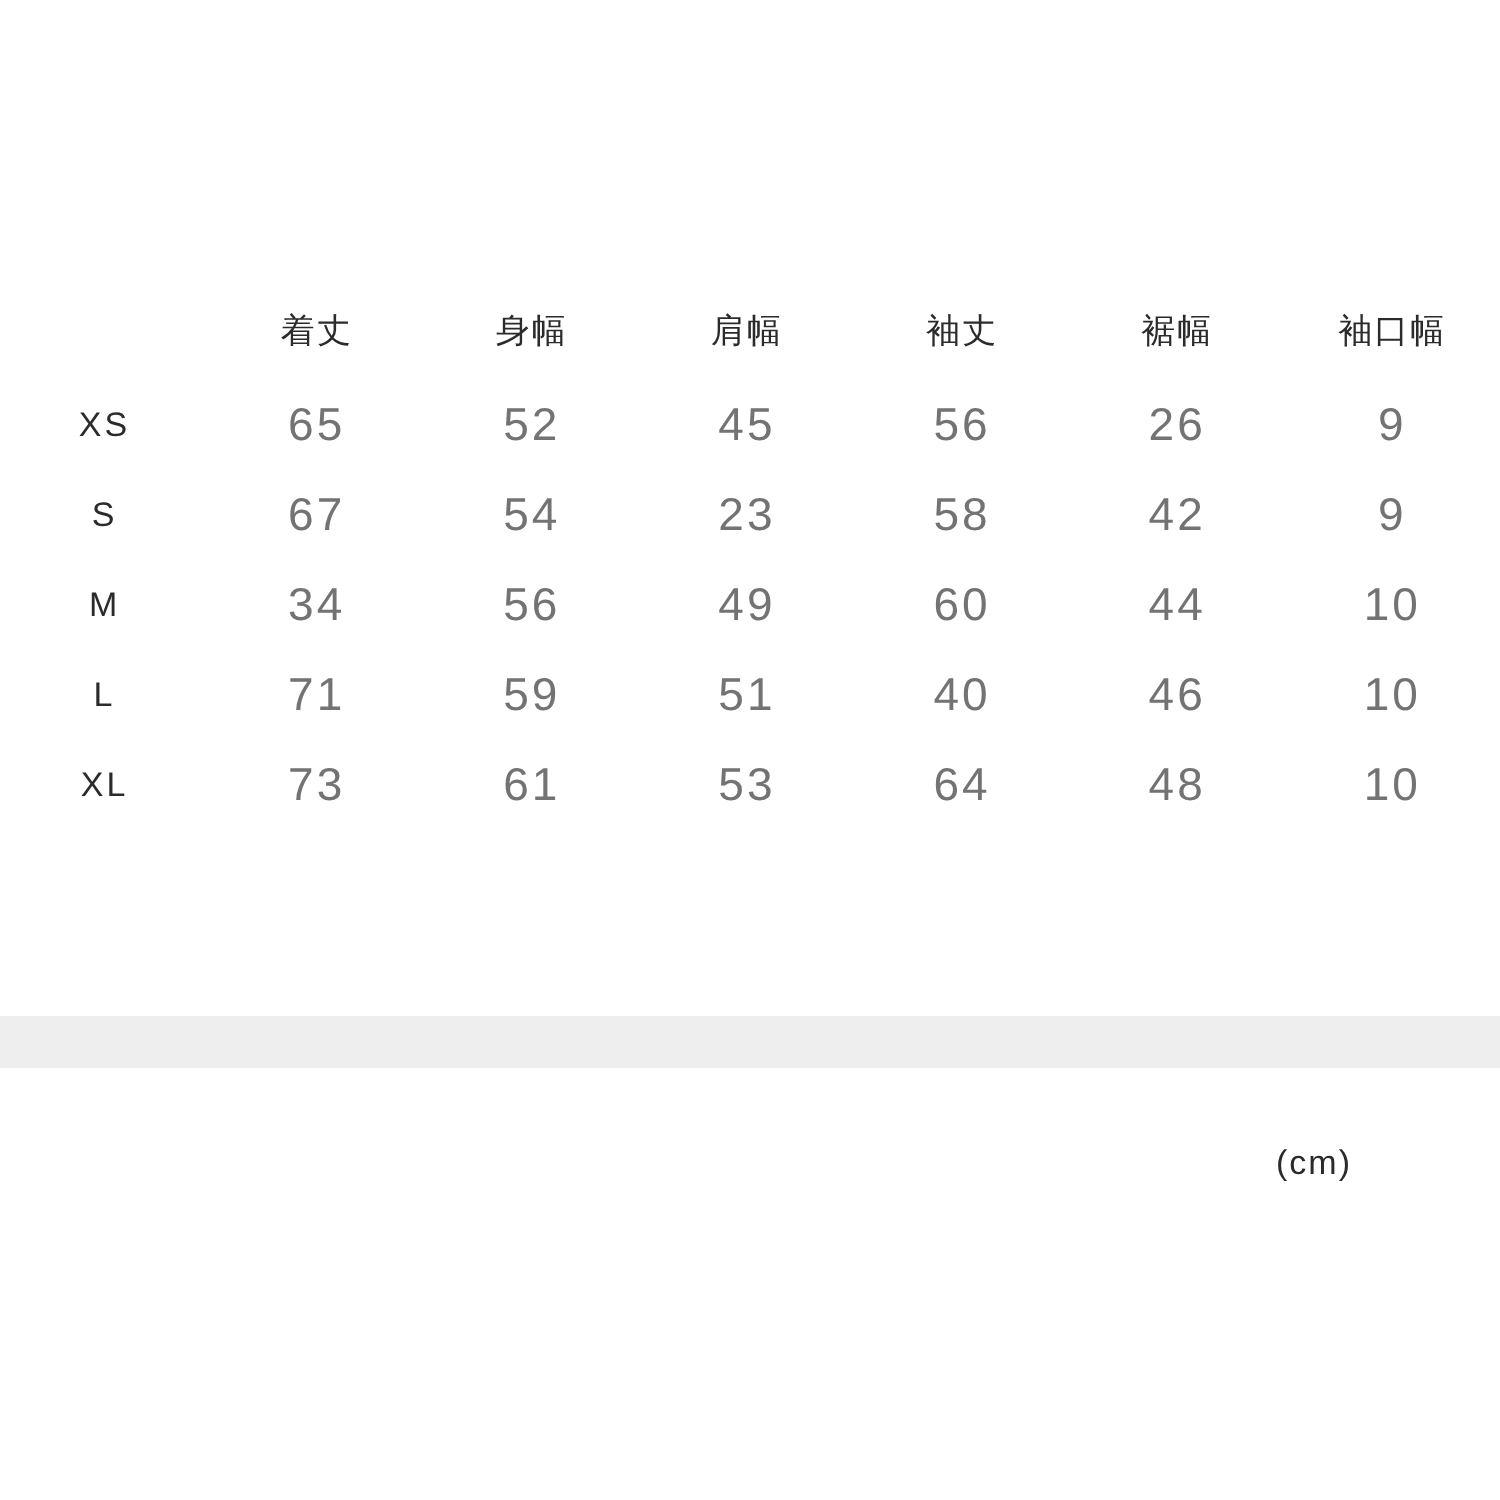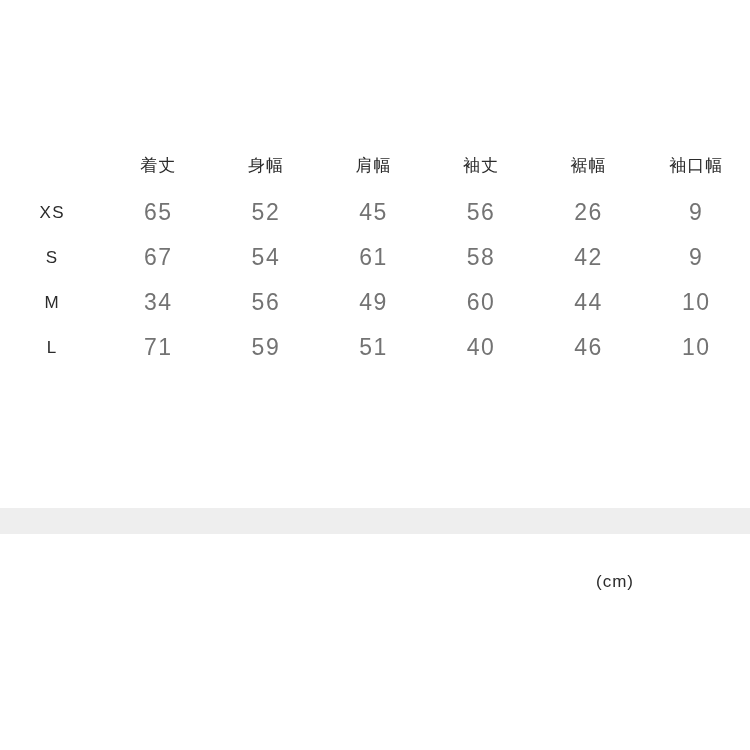--- a/index.html
+++ b/index.html
@@ -12,20 +12,21 @@
     background: #ffffff;
     font-family: "Liberation Sans", sans-serif;
     color: #333333;
     overflow: hidden;
   }
   #page {
     position: relative;
     width: 640px;
     height: 750px;
     background: #ffffff;
+    padding-left: 42px;
   }
   #size-table {
     position: absolute;
     left: 0px;
     top: 140px;
     width: 750px;
     border-collapse: collapse;
     table-layout: fixed;
   }
   #size-table col.c-label { width: 104px; }
@@ -114,21 +115,21 @@
         <td class="value">52</td>
         <td class="value">45</td>
         <td class="value">56</td>
         <td class="value">26</td>
         <td class="value">9</td>
       </tr>
       <tr>
         <td class="row-label">S</td>
         <td class="value">67</td>
         <td class="value">54</td>
-        <td class="value">61</td>
+        <td class="value">23</td>
         <td class="value">58</td>
         <td class="value">42</td>
         <td class="value">9</td>
       </tr>
       <tr>
         <td class="row-label">M</td>
         <td class="value">34</td>
         <td class="value">56</td>
         <td class="value">49</td>
         <td class="value">60</td>
@@ -137,20 +138,29 @@
       </tr>
       <tr>
         <td class="row-label">L</td>
         <td class="value">71</td>
         <td class="value">59</td>
         <td class="value">51</td>
         <td class="value">40</td>
         <td class="value">46</td>
         <td class="value">10</td>
       </tr>
+      <tr>
+        <td class="row-label">XL</td>
+        <td class="value">73</td>
+        <td class="value">61</td>
+        <td class="value">53</td>
+        <td class="value">64</td>
+        <td class="value">48</td>
+        <td class="value">10</td>
+      </tr>
     </tbody>
   </table>
 
   <div class="divider-band"></div>
 
   <div class="unit-note">(cm)</div>
 
   <div class="bottom-band"></div>
 
 </div>

